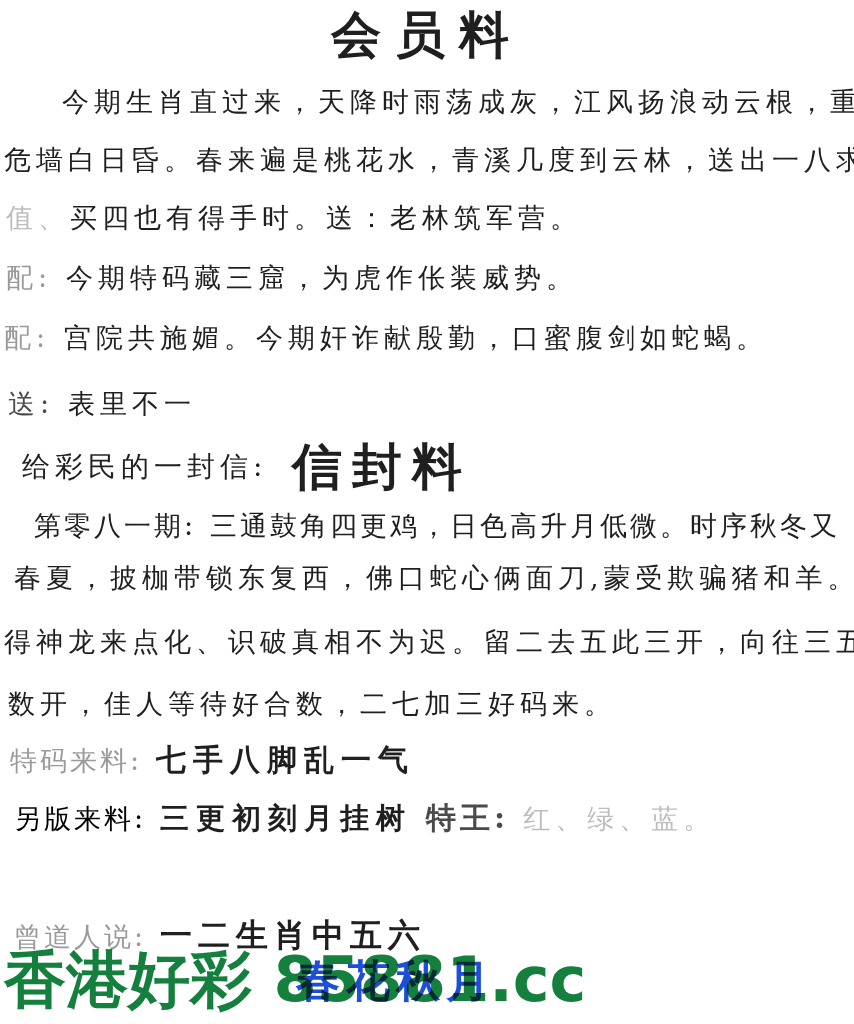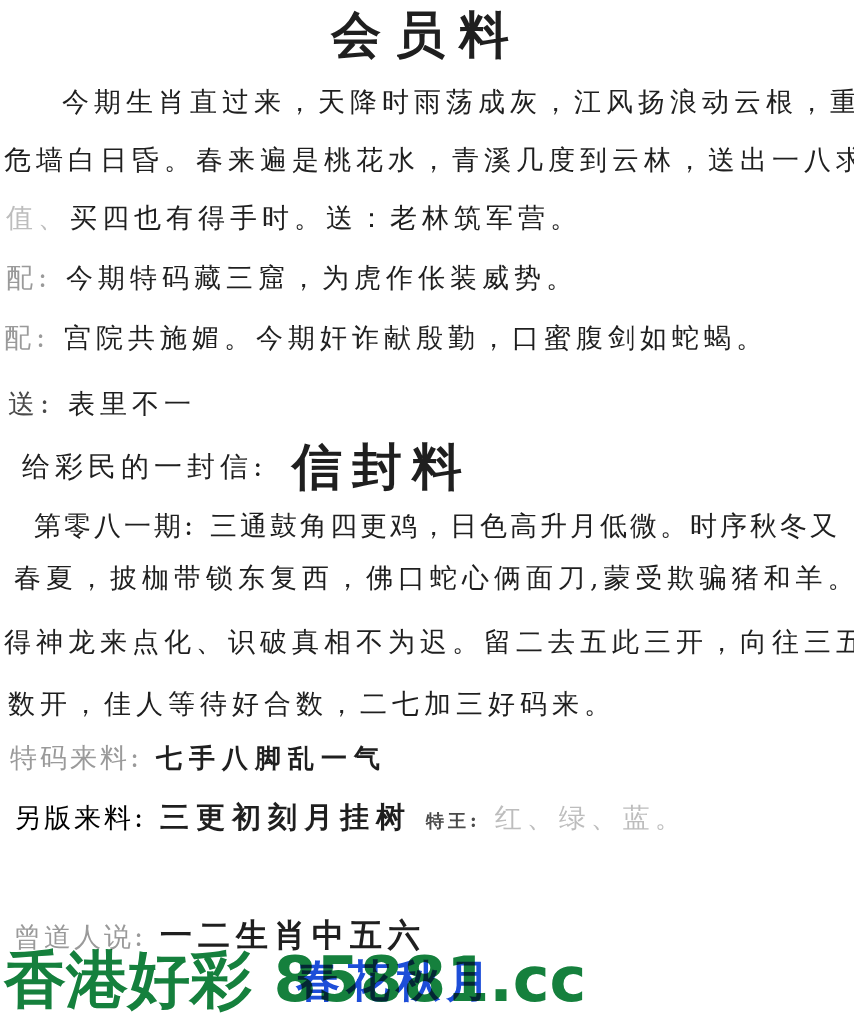--- a/index.html
+++ b/index.html
@@ -58,23 +58,23 @@
   <div class="line" style="top:388px;left:8px;"><span class="ink-soft sp-r">送:</span><span>表里不一</span></div>
 
   <div class="line" style="top:450px;left:22px;font-size:28px;">给彩民的一封信:</div>
   <div class="env-title">信封料</div>
 
   <div class="line tight" style="top:510px;left:34px;"><span class="sp-r">第零八一期:</span><span>三通鼓角四更鸡，日色高升月低微。时序秋冬又</span></div>
   <div class="line" style="top:562px;left:14px;">春夏，披枷带锁东复西，佛口蛇心俩面刀,蒙受欺骗猪和羊。幸</div>
   <div class="line" style="top:626px;left:4px;">得神龙来点化、识破真相不为迟。留二去五此三开，向往三五二</div>
   <div class="line" style="top:688px;left:8px;">数开，佳人等待好合数，二七加三好码来。</div>
 
-  <div class="line" style="top:742px;left:10px;"><span class="faded tight sp-r">特码来料:</span><span class="bold" style="font-size:26px;text-align:right;">七手八脚乱一气</span></div>
+  <div class="line" style="top:742px;left:10px;"><span class="faded tight sp-r">特码来料:</span><span class="bold" style="font-size:30px;text-align:right;">七手八脚乱一气</span></div>
 
-  <div class="line" style="top:800px;left:14px;"><span class="faded3 tight sp-r">另版来料:</span><span class="bold sp-r" style="font-size:29px;">三更初刻月挂树</span><span class="ink-soft bold-tight sp-r" style="font-size:18px;">特王:</span><span class="faded2">红、绿、蓝。</span></div>
+  <div class="line" style="top:800px;left:14px;"><span class="faded3 tight sp-r">另版来料:</span><span class="bold sp-r" style="font-size:29px;">三更初刻月挂树</span><span class="ink-soft bold-tight sp-r" style="font-size:30px;">特王:</span><span class="faded2">红、绿、蓝。</span></div>
 
 
   <div class="line" style="top:916px;left:14px;"><span class="faded tight sp-r">曾道人说:</span><span style="font-weight:700;font-size:32px;letter-spacing:6px;">一二生肖中五六</span></div>
 
   <div class="footer-phrase">春花秋月</div>
 
   <div class="watermark" style="color: #15803d;">香港好彩 85881.cc</div>
 
 </div>
 

